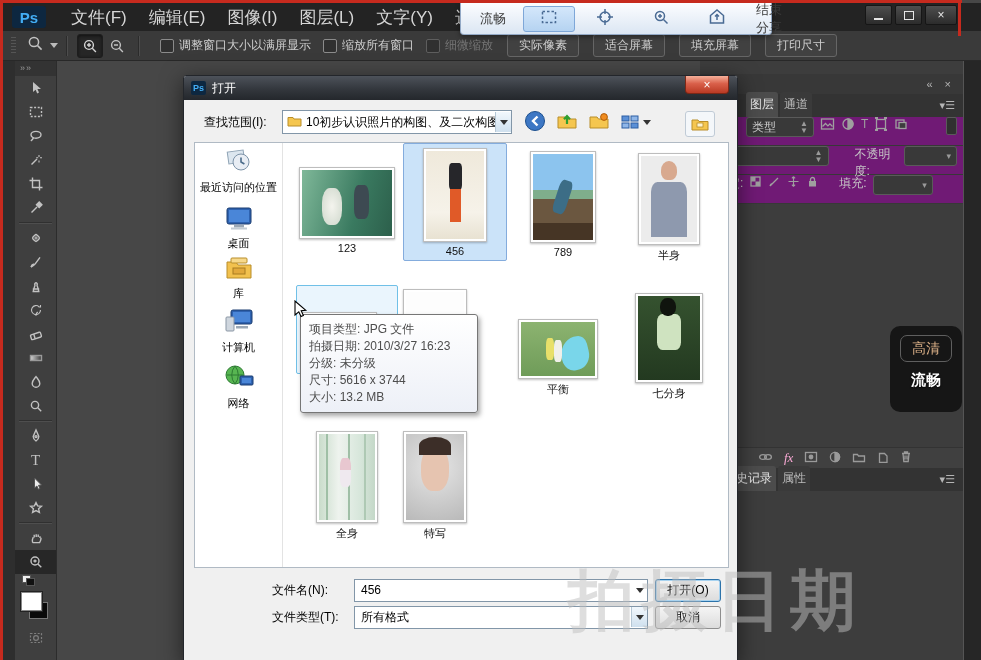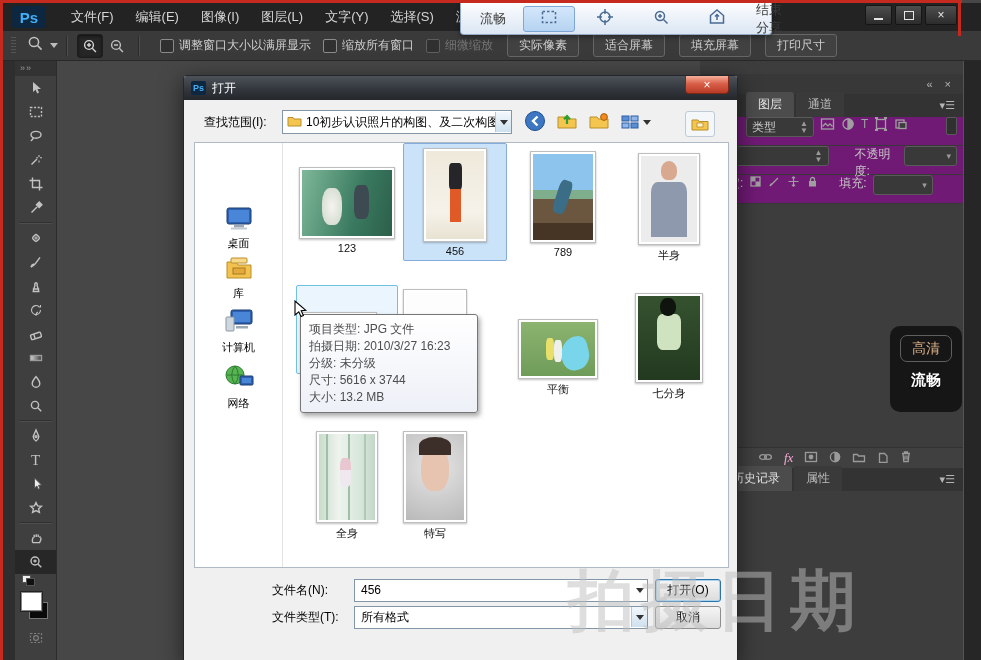--- a/index.html
+++ b/index.html
@@ -10,21 +10,21 @@
   
   .red-top{left:0;top:0;width:962px;height:3px;background:#c62a1e;z-index:70;}
   .red-left{left:0;top:0;width:3px;height:660px;background:#c62a1e;z-index:70;}
   .red-right{left:958px;top:0;width:3px;height:36px;background:#c62a1e;z-index:70;}
 
   
   .menubar{left:0;top:3px;width:981px;height:28px;background:#232323;display:flex;align-items:center;z-index:10;}
   .pslogo{width:34px;height:22px;margin-left:12px;background:#0d2740;border-radius:3px;
           color:#43aef5;font-weight:bold;font-size:15px;display:flex;align-items:center;justify-content:center;}
   .menus{display:flex;margin-left:14px;gap:0;}
-  .menu-item{font-size:13px;color:#d6d6d6;padding:4px 11px;white-space:nowrap;}
+  .menu-item{font-size:17px;color:#d6d6d6;padding:4px 11px;white-space:nowrap;}
 
   
   .winctl{right:24px;top:5px;display:flex;gap:3px;z-index:26;}
   .wbtn{width:25px;height:18px;background:linear-gradient(#4e4e4e,#2c2c2c);border:1px solid #161616;
         border-radius:2px;display:flex;align-items:center;justify-content:center;color:#e6e6e6;font-size:12px;}
   .wmin i{display:block;width:9px;height:2px;background:#e6e6e6;margin-top:7px;}
   .wmax i{display:block;width:8px;height:7px;border:1.5px solid #e6e6e6;}
 
   
   .sharebar{left:460px;top:3px;width:302px;height:31px;z-index:25;display:flex;align-items:center;
@@ -63,21 +63,21 @@
   .sw-mini{height:12px;position:relative;margin-bottom:2px;}
   .sw-mini i{position:absolute;left:7px;top:1px;width:7px;height:6px;background:#eee;border:1px solid #555;}
   .sw-mini b{position:absolute;left:11px;top:4px;width:7px;height:6px;background:#111;border:1px solid #555;}
   .qmask{height:20px;display:flex;align-items:center;justify-content:center;opacity:.7;}
 
   
   .rpanel{left:700px;top:60px;width:263px;height:600px;background:#3d3d3d;font-size:12px;}
   .rstrip{left:963px;top:36px;width:18px;height:624px;background:#262626;border-left:1px solid #555;}
   .phead{height:20px;margin-top:14px;background:#383838;display:flex;justify-content:flex-end;align-items:center;gap:12px;padding-right:12px;color:#b5b5b5;font-size:11px;}
   .ptabs{height:23px;display:flex;align-items:flex-end;background:#333;position:relative;}
-  .ptab{padding:4px 12px;background:#3a3a3a;color:#bdbdbd;margin-right:2px;border-radius:3px 3px 0 0;}
+  .ptab{padding:4px 4px;background:#3a3a3a;color:#bdbdbd;margin-right:2px;border-radius:3px 3px 0 0;}
   .ptab.act{background:#4c4c4c;color:#e4e4e4;}
   .pmenu{position:absolute;right:8px;top:5px;color:#b5b5b5;font-size:11px;}
   .prow{height:28px;display:flex;background:#701a75;border-bottom:1px solid #383838;padding:0 6px;gap:6px;}
   .combo{background:#393939;border:1px solid #5a5a5a;border-radius:3px;height:18px;display:flex;align-items:center;
          justify-content:space-between;color:#cfcfcf;padding:0 5px;font-size:12px;}
   .ud{color:#9a9a9a;font-size:8px;line-height:7px;text-align:center;}
   .picon svg{stroke:#9f9f9f;fill:none;stroke-width:1.3;}
   .plabel{color:#c7c7c7;}
   .pfoot{height:20px;display:flex;align-items:center;gap:11px;padding:0 0 0 58px;background:#404040;border-top:1px solid #333;}
   .pfoot svg{stroke:#9a9a9a;fill:none;stroke-width:1.3;}
@@ -562,20 +562,28 @@
     <div class="fbtn">
       <svg width="18" height="14">
           <path d="M1 3h6l1 1.5h9V13H1z" fill="#f5c64f" stroke="#b98e2a"></path>
           <rect x="6" y="6" width="6" height="4" fill="#fdf3cf" stroke="#b98e2a" stroke-width=".8"></rect>
         </svg>
     </div>
 
     <div class="dcontent">
       <div class="dsplit"></div>
 
+      <div class="sideitem" style="top:4px;">
+        <svg width="30" height="28">
+            <rect x="4" y="4" width="16" height="12" fill="#dce6ef" stroke="#8fa3b5" transform="rotate(-8 12 10)"></rect>
+            <circle cx="17" cy="15" r="8" fill="#e8edf4" stroke="#7d93a8"></circle>
+            <path d="M17 10.5V15l3.4 2" stroke="#4a6b8a" stroke-width="1.6" fill="none"></path>
+          </svg>
+        <div class="silbl">最近访问的位置</div>
+      </div>
       <div class="sideitem" style="top:62px;">
         <svg width="30" height="26">
             <rect x="3" y="3" width="24" height="16" rx="2" fill="#2e62b0" stroke="#1a3c70"></rect>
             <rect x="5" y="5" width="20" height="12" fill="#4a86d8"></rect>
             <rect x="10" y="20" width="10" height="2.5" fill="#9aa7b5"></rect>
             <rect x="7" y="22.5" width="16" height="2" fill="#c2cbd4"></rect>
           </svg>
         <div class="silbl">桌面</div>
       </div>
       <div class="sideitem" style="top:112px;">

